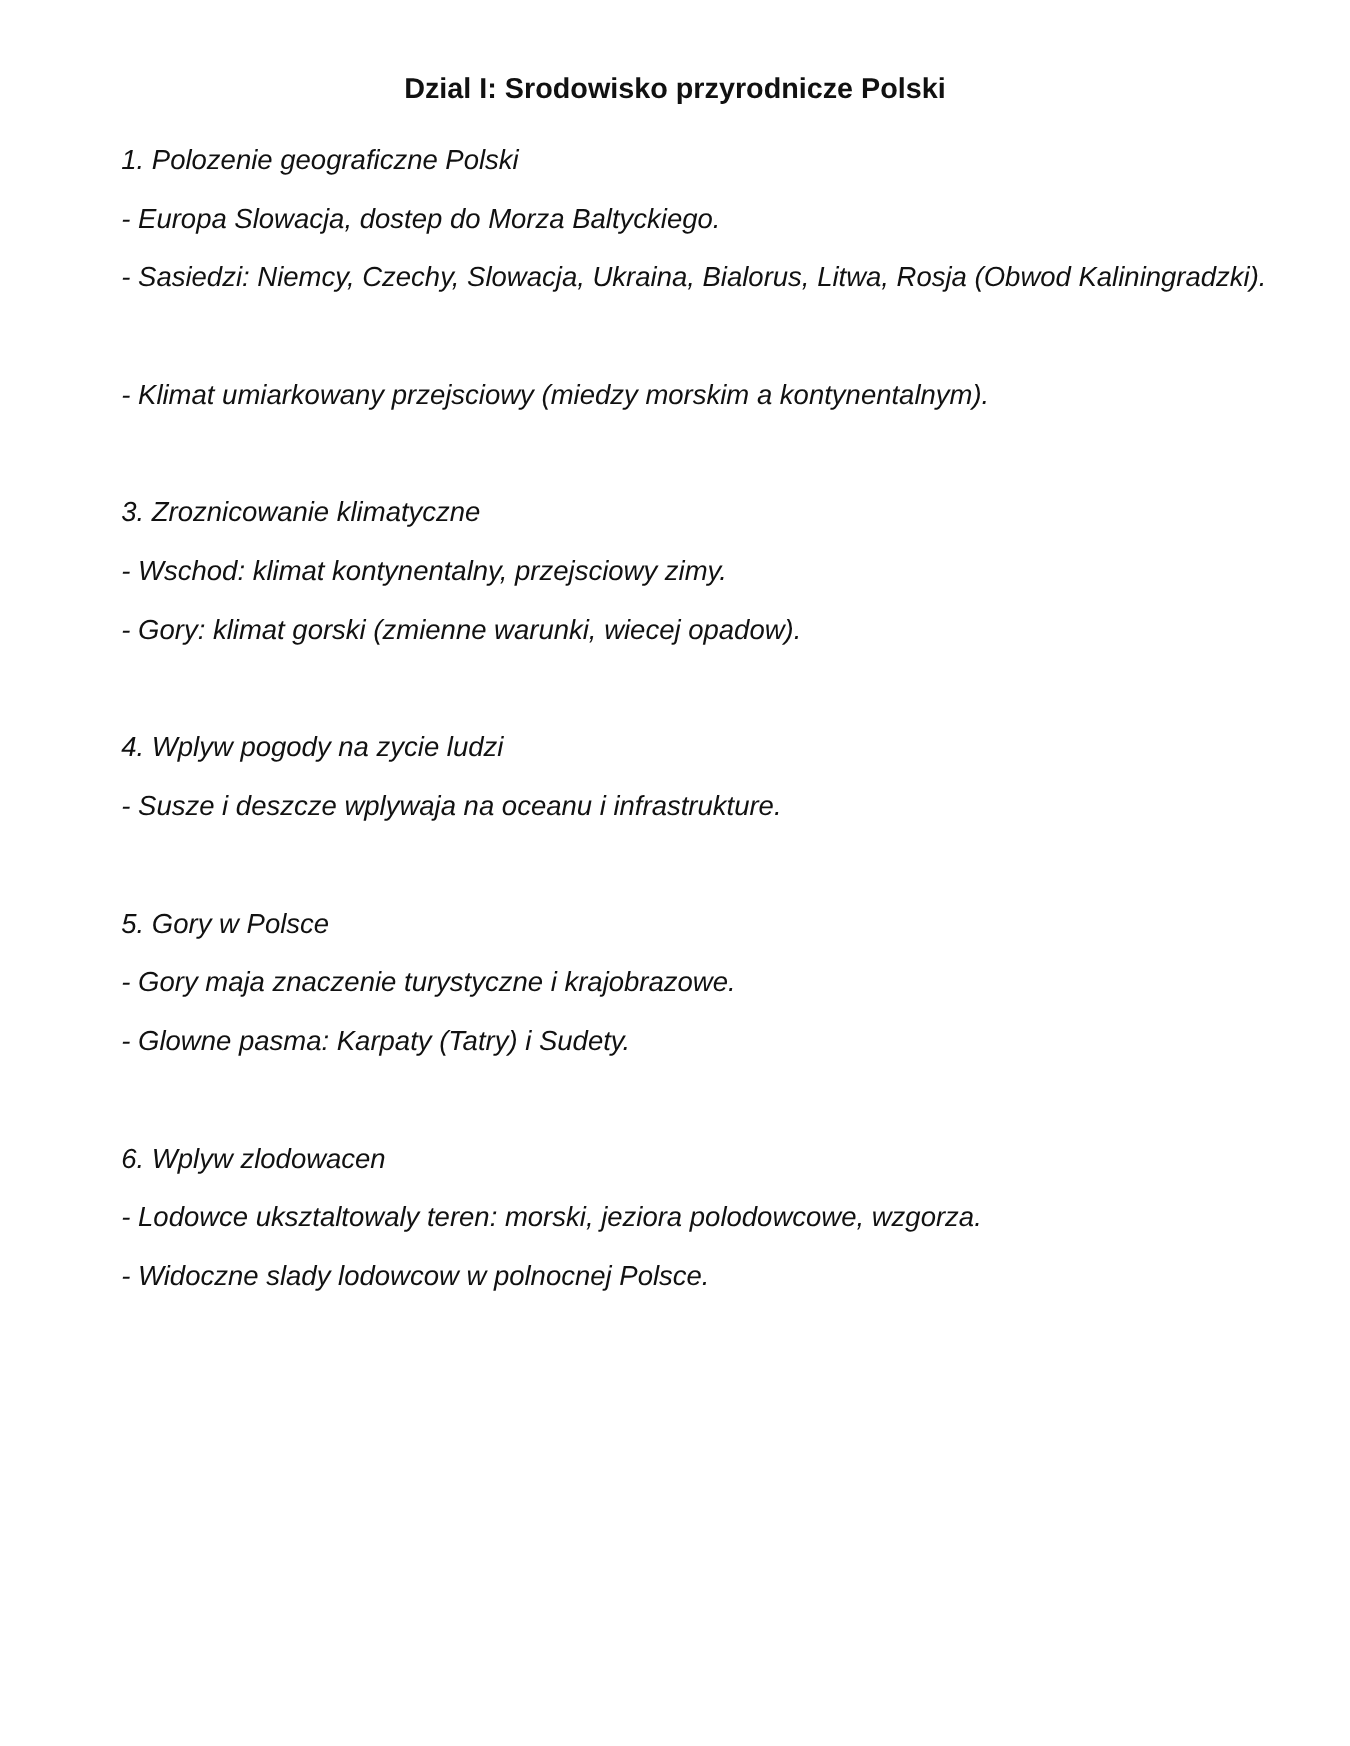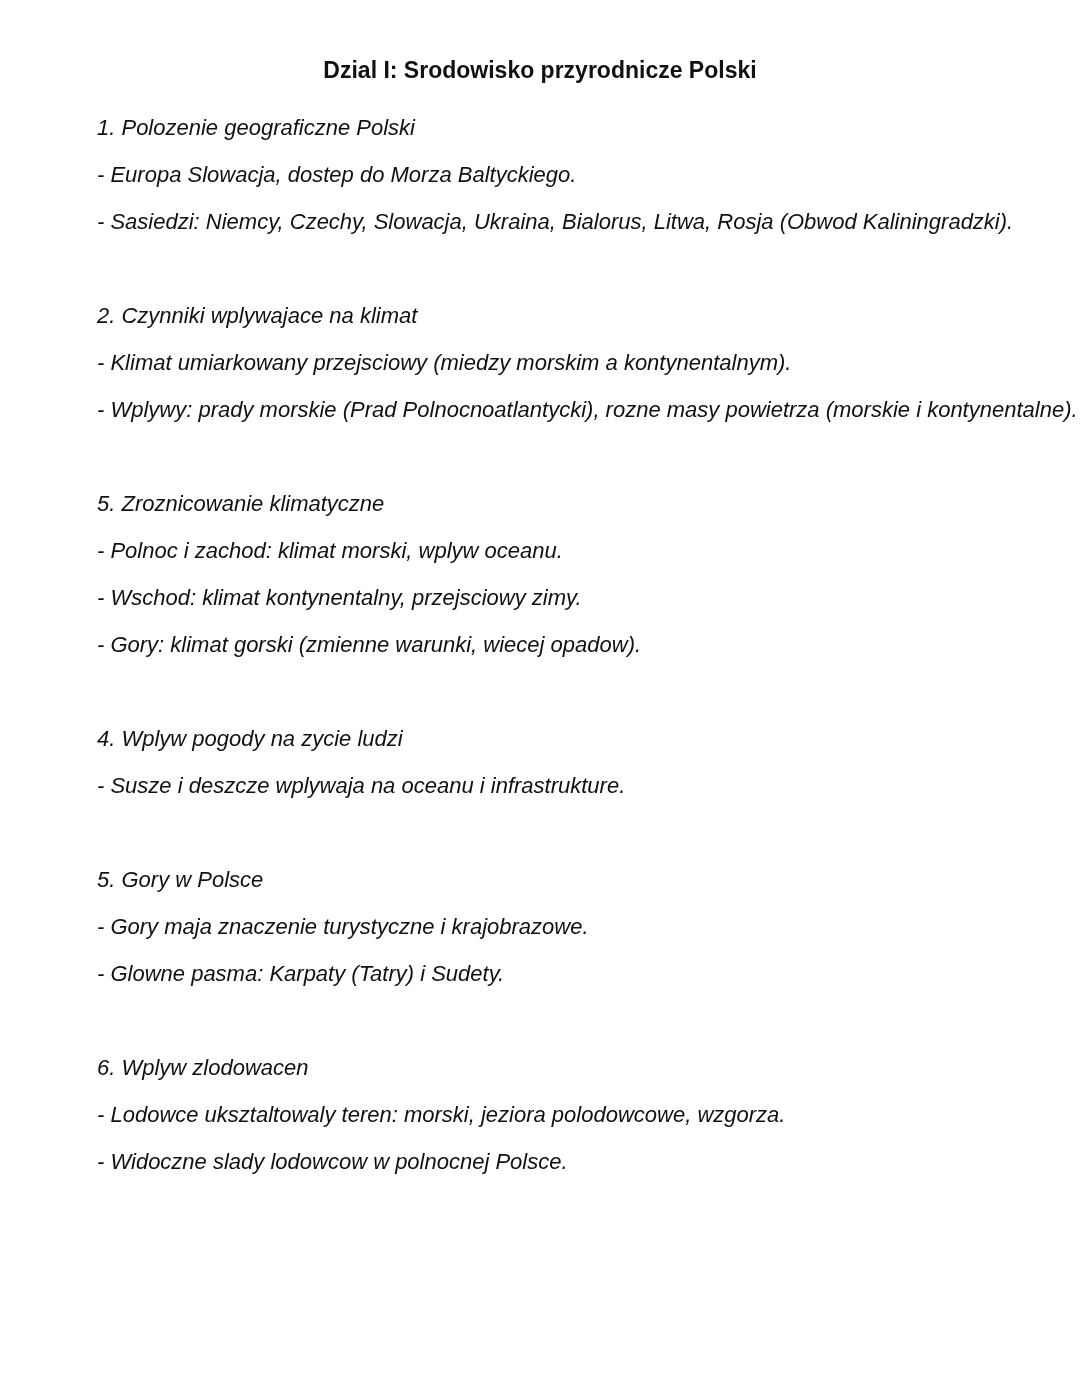--- a/index.html
+++ b/index.html
@@ -61,28 +61,25 @@
 
   <div class="content">
 
     <div class="section">
       <p class="line">1. Polozenie geograficzne Polski</p>
       <p class="line">- Europa Slowacja, dostep do Morza Baltyckiego.</p>
       <p class="line">- Sasiedzi: Niemcy, Czechy, Slowacja, Ukraina, Bialorus, Litwa, Rosja (Obwod Kaliningradzki).</p>
     </div>
 
     <div class="section">
-      <p class="line">2. Czynniki wplywajace na klimat</p>
       <p class="line">- Klimat umiarkowany przejsciowy (miedzy morskim a kontynentalnym).</p>
-      <p class="line">- Wplywy: prady morskie (Prad Polnocnoatlantycki), rozne masy powietrza (morskie i kontynentalne).</p>
     </div>
 
     <div class="section">
-      <p class="line">5. Zroznicowanie klimatyczne</p>
-      <p class="line">- Polnoc i zachod: klimat morski, wplyw oceanu.</p>
+      <p class="line">3. Zroznicowanie klimatyczne</p>
       <p class="line">- Wschod: klimat kontynentalny, przejsciowy zimy.</p>
       <p class="line">- Gory: klimat gorski (zmienne warunki, wiecej opadow).</p>
     </div>
 
     <div class="section">
       <p class="line">4. Wplyw pogody na zycie ludzi</p>
       <p class="line">- Susze i deszcze wplywaja na oceanu i infrastrukture.</p>
     </div>
 
     <div class="section">

